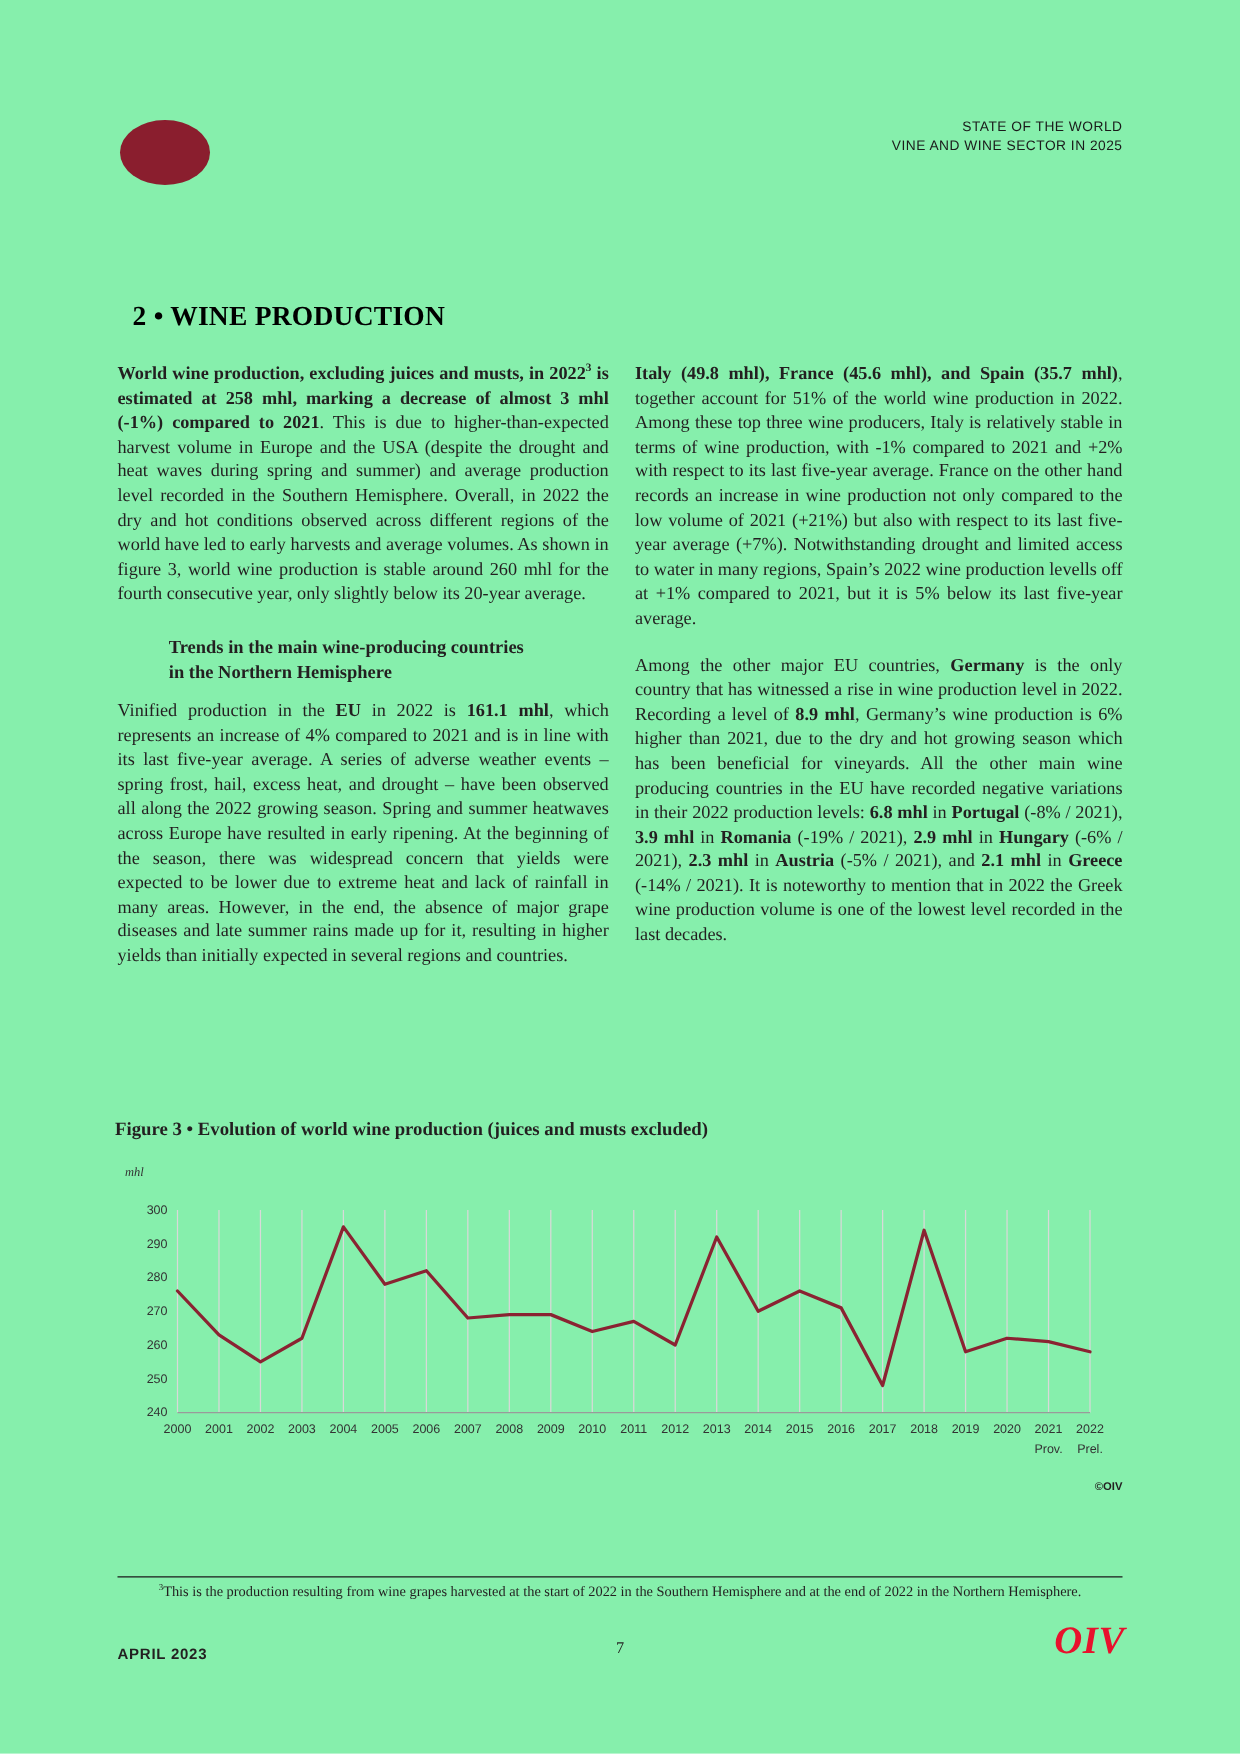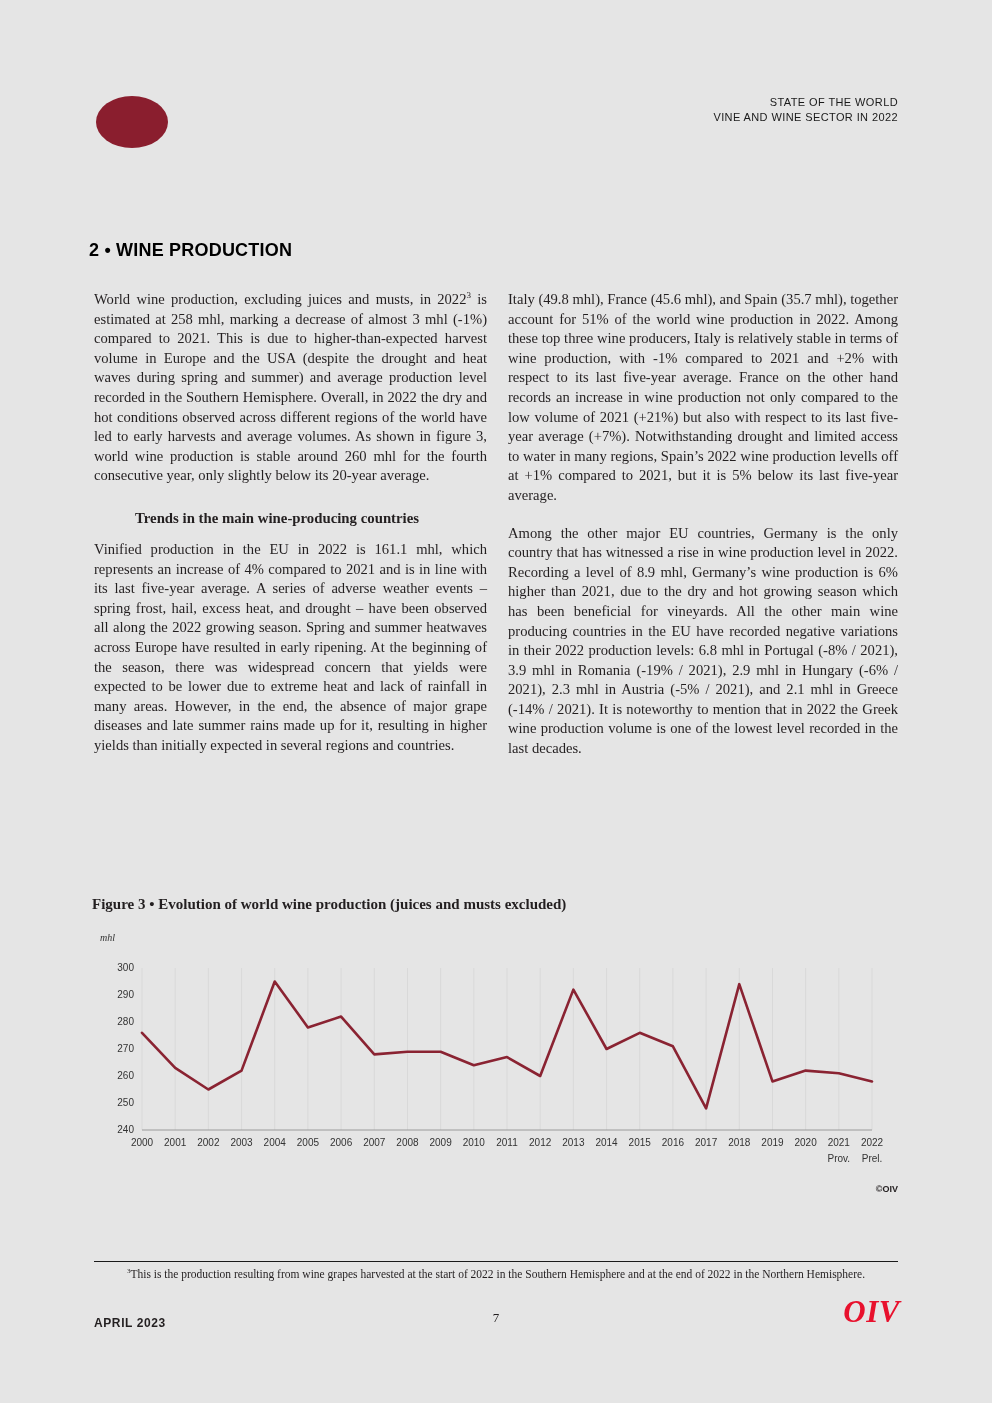--- a/index.html
+++ b/index.html
@@ -1,35 +1,35 @@
 <!DOCTYPE html>
 <html><head>
 <meta charset="utf-8">
 <style>
   * { margin:0; padding:0; box-sizing:border-box; }
   html,body { background:#ffffff; }
   body { font-family:"Liberation Serif", serif; color:#231f20; }
-  .page { position:relative; width:992px; height:1403px; background:#e5e5e5; overflow:hidden; }
+  .page { position:relative; width:992px; height:1403px; background:#86efac; overflow:hidden; }
 
   .logo-oval { position:absolute; left:96px; top:96px; width:72px; height:52px;
                background:#8a1e2e; border-radius:50%; }
 
   .header-right { position:absolute; right:94px; top:95px; text-align:right;
                   font-family:"Liberation Sans", sans-serif; font-size:11px;
                   line-height:15px; letter-spacing:0.4px; color:#1a1a1a; }
 
-  .section-title { position:absolute; left:89px; top:240px;
-                   font-family:Liberation Sans, sans-serif; font-weight:bold;
-                   font-size:18px; letter-spacing:0.2px; color:#000; }
+  .section-title { position:absolute; left:106px; top:240px;
+                   font-family:Liberation Serif, serif; font-weight:bold;
+                   font-size:22px; letter-spacing:0.2px; color:#000; }
 
   .columns { position:absolute; left:94px; top:290px; width:804px; display:flex; gap:21px; }
   .col-left  { width:393px; }
   .col-right { width:390px; }
   .para { font-size:14.6px; line-height:19.6px; text-align:justify; margin-bottom:18px; }
-  .b { font-weight:normal; }
+  .b { font-weight:bold; }
   sup { font-size:0.62em; vertical-align:super; line-height:0; }
   .subheading { font-size:14.8px; line-height:20px; font-weight:bold; margin:22px 0 12px; }
   .subheading span { display:block;margin-left:41px; }
 
   .figure-caption { position:absolute; left:92px; top:896px; font-size:15px; font-weight:bold; }
 
   .chart { position:absolute; left:94px; top:925px; width:804px; height:245px; }
   .chart svg { display:block; width:804px; height:245px; }
 
   .credit { position:absolute; right:94px; top:1184px;
@@ -49,30 +49,31 @@
 </style>
 </head>
 <body>
 
 <div class="page">
 
   <div class="logo-oval"></div>
 
   <div class="header-right">
     <div>STATE OF THE WORLD</div>
-    <div>VINE AND WINE SECTOR IN 2022</div>
+    <div>VINE AND WINE SECTOR IN 2025</div>
   </div>
 
   <h1 class="section-title">2 • WINE PRODUCTION</h1>
 
   <div class="columns">
     <div class="col-left">
       <p class="para"><span class="b">World wine production, excluding juices and musts, in 2022</span><sup class="b">3</sup><span class="b"> is estimated at 258 mhl, marking a decrease of almost 3 mhl (-1%) compared to 2021</span><span>. This is due to higher-than-expected harvest volume in Europe and the USA (despite the drought and heat waves during spring and summer) and average production level recorded in the Southern Hemisphere. Overall, in 2022 the dry and hot conditions observed across different regions of the world have led to early harvests and average volumes. As shown in figure 3, world wine production is stable around 260 mhl for the fourth consecutive year, only slightly below its 20-year average.</span></p>
       <h3 class="subheading">
         <span>Trends in the main wine-producing countries</span>
+        <span>in the Northern Hemisphere</span>
       </h3>
       <p class="para"><span>Vinified production in the </span><span class="b">EU</span><span> in 2022 is </span><span class="b">161.1 mhl</span><span>, which represents an increase of 4% compared to 2021 and is in line with its last five-year average. A series of adverse weather events – spring frost, hail, excess heat, and drought – have been observed all along the 2022 growing season. Spring and summer heatwaves across Europe have resulted in early ripening. At the beginning of the season, there was widespread concern that yields were expected to be lower due to extreme heat and lack of rainfall in many areas. However, in the end, the absence of major grape diseases and late summer rains made up for it, resulting in higher yields than initially expected in several regions and countries.</span></p>
     </div>
     <div class="col-right">
       <p class="para"><span class="b">Italy (49.8 mhl), France (45.6 mhl), and Spain (35.7 mhl)</span><span>, together account for 51% of the world wine production in 2022. Among these top three wine producers, Italy is relatively stable in terms of wine production, with -1% compared to 2021 and +2% with respect to its last five-year average. France on the other hand records an increase in wine production not only compared to the low volume of 2021 (+21%) but also with respect to its last five-year average (+7%). Notwithstanding drought and limited access to water in many regions, Spain’s 2022 wine production levells off at +1% compared to 2021, but it is 5% below its last five-year average.</span></p>
       <p class="para"><span>Among the other major EU countries, </span><span class="b">Germany</span><span> is the only country that has witnessed a rise in wine production level in 2022. Recording a level of </span><span class="b">8.9 mhl</span><span>, Germany’s wine production is 6% higher than 2021, due to the dry and hot growing season which has been beneficial for vineyards. All the other main wine producing countries in the EU have recorded negative variations in their 2022 production levels: </span><span class="b">6.8 mhl</span><span> in </span><span class="b">Portugal</span><span> (-8% / 2021), </span><span class="b">3.9 mhl</span><span> in </span><span class="b">Romania</span><span> (-19% / 2021), </span><span class="b">2.9 mhl</span><span> in </span><span class="b">Hungary</span><span> (-6% / 2021), </span><span class="b">2.3 mhl</span><span> in </span><span class="b">Austria</span><span> (-5% / 2021), and </span><span class="b">2.1 mhl</span><span> in </span><span class="b">Greece</span><span> (-14% / 2021). It is noteworthy to mention that in 2022 the Greek wine production volume is one of the lowest level recorded in the last decades.</span></p>
     </div>
   </div>
 
   <div class="figure-caption">Figure 3 • Evolution of world wine production (juices and musts excluded)</div>

